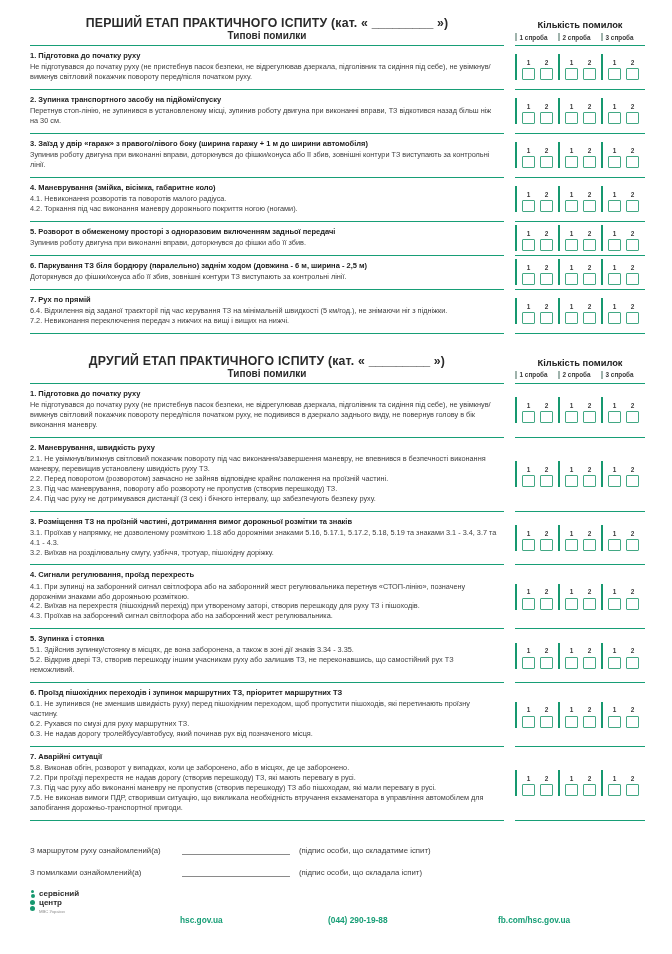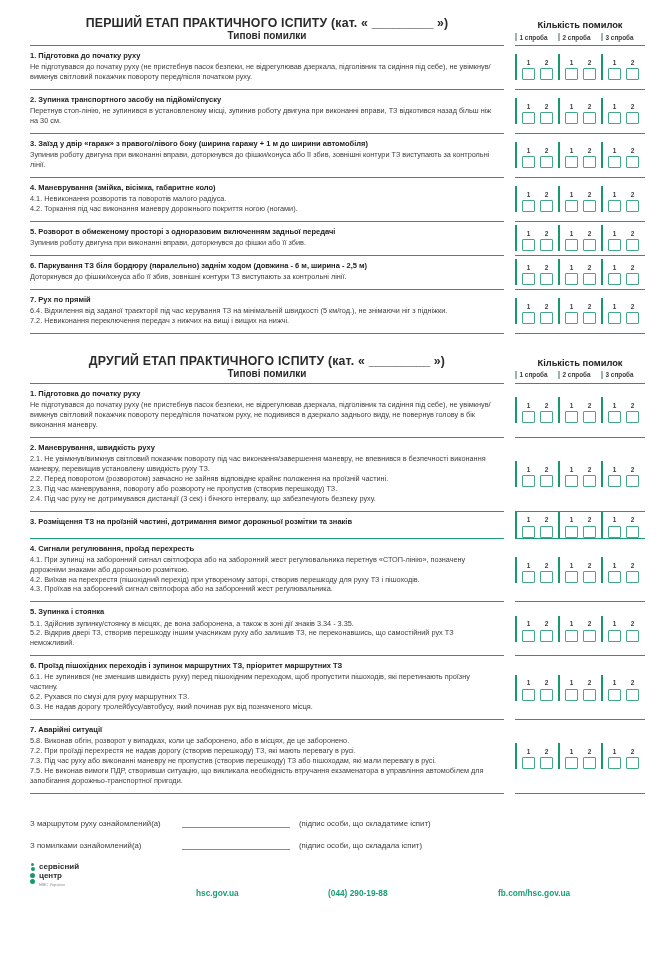--- a/index.html
+++ b/index.html
@@ -53,21 +53,21 @@
   .logo{position:absolute;left:0;top:0;display:flex;}
   .dots{display:flex;flex-direction:column;align-items:center;justify-content:flex-start;margin-right:4px;padding-top:1px;}
   .dot{background:#17986f;border-radius:50%;margin-bottom:1.5px;}
   .d1{width:3px;height:3px;}
   .d2{width:4px;height:4px;}
   .d3{width:5px;height:5px;}
   .d4{width:5px;height:5px;}
   .logo-text{font-size:8px;font-weight:bold;color:#2b2b2b;line-height:1.15;}
   .logo-sub{font-size:4.3px;font-weight:normal;color:#8d8d8d;margin-top:3px;}
   .flink{position:absolute;top:26px;font-size:8.3px;font-weight:700;color:#179e76;white-space:nowrap;}
-  .flink.f1{left:166px;}
+  .flink.f1{left:150px;}
   .flink.f2{left:298px;}
   .flink.f3{left:468px;}
 </style>
 </head>
 <body>
 
 <div class="page">
 
   <div>
 
@@ -560,20 +560,25 @@
                       <span class="cbnum">2</span>
                       <span class="cbbox"></span>
                     </span>
                   </span>
                 </div>
               </div>
             </div>
           <div class="row sec">
               <div class="cleft secleft">
                 <div class="sec-title">3. Розміщення ТЗ на проїзній частині, дотримання вимог дорожньої розмітки та знаків</div>
+                <div>
+
+                <div class="sec-item">3.1. Проїхав у напрямку, не дозволеному розміткою 1.18 або дорожніми знаками 5.16,  5.17.1,  5.17.2,  5.18,  5.19 та знаками 3.1 - 3.4,  3.7 та 4.1 - 4.3.</div>
+                <div class="sec-item">3.2. Виїхав на розділювальну смугу, узбіччя, тротуар, пішохідну доріжку.</div>
+              </div>
               </div>
               <div class="cright secright">
                 <div class="cbrow">
                   <span class="cbg">
                     <span class="gbar"></span>
                     <span class="cbcell">
                       <span class="cbnum">1</span>
                       <span class="cbbox"></span>
                     </span>
                     <span class="cbcell">

